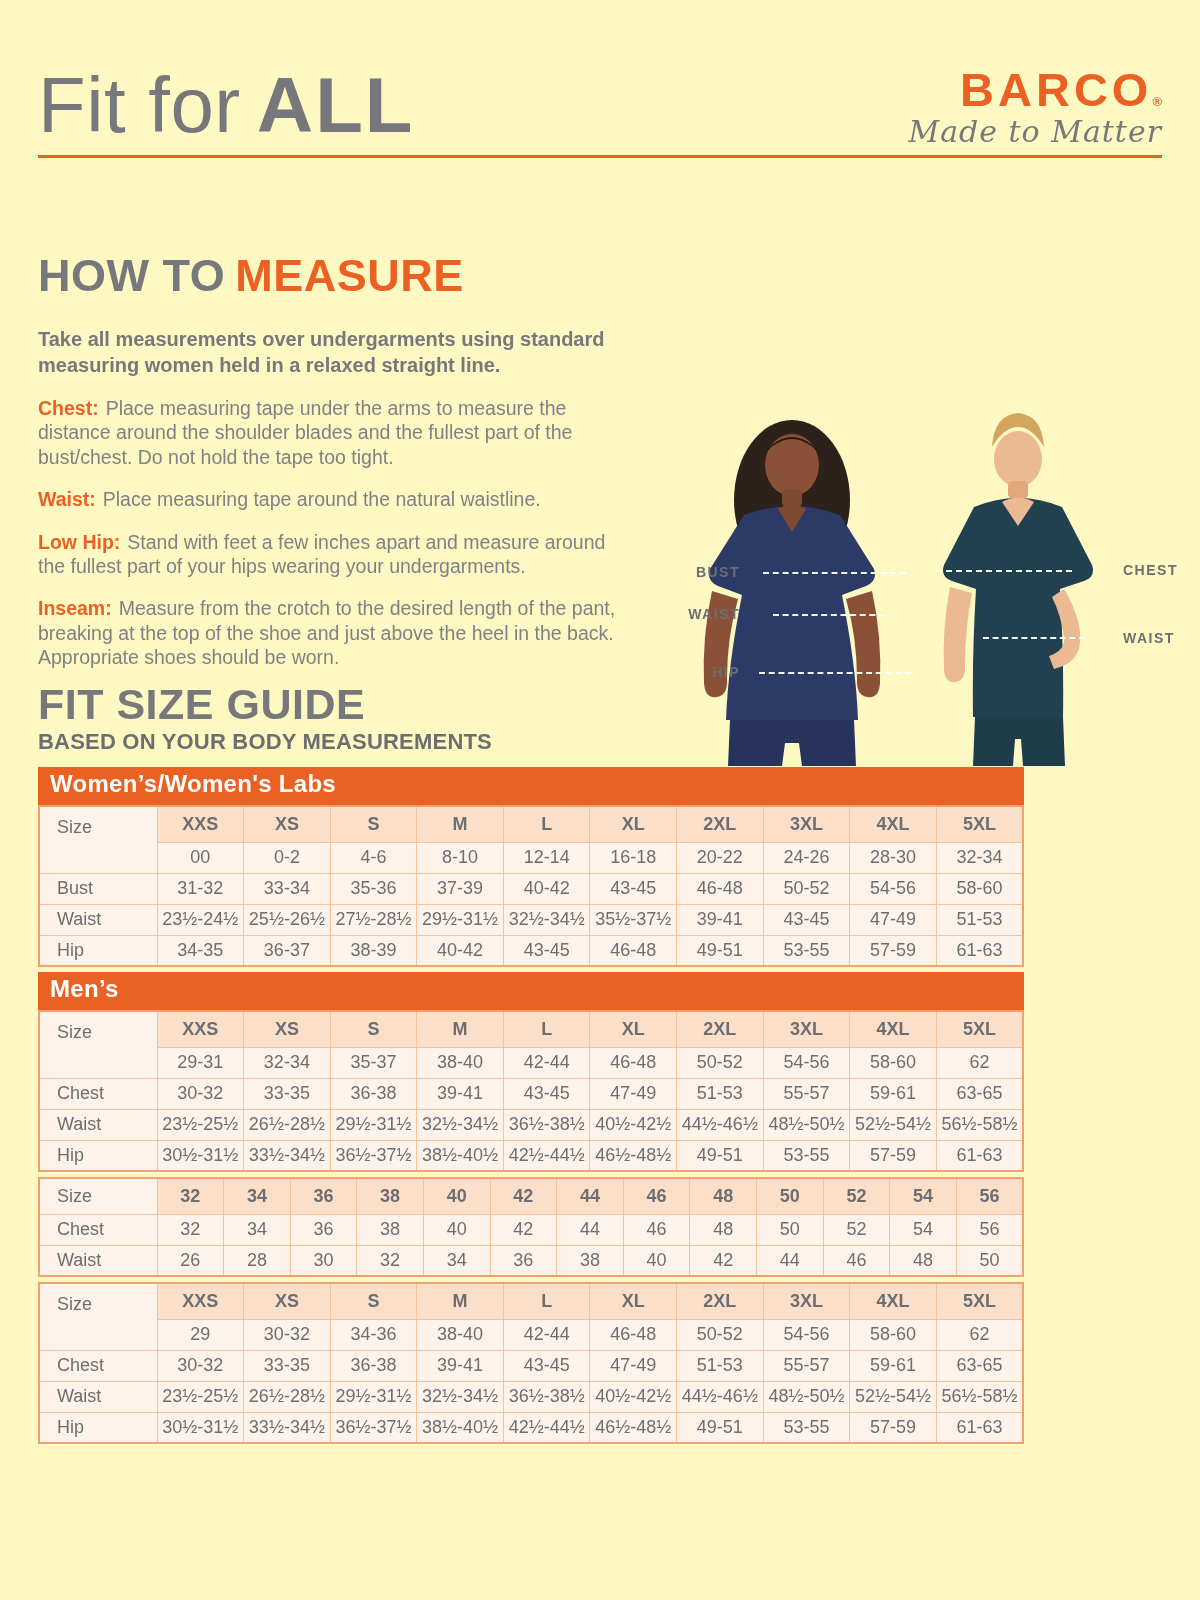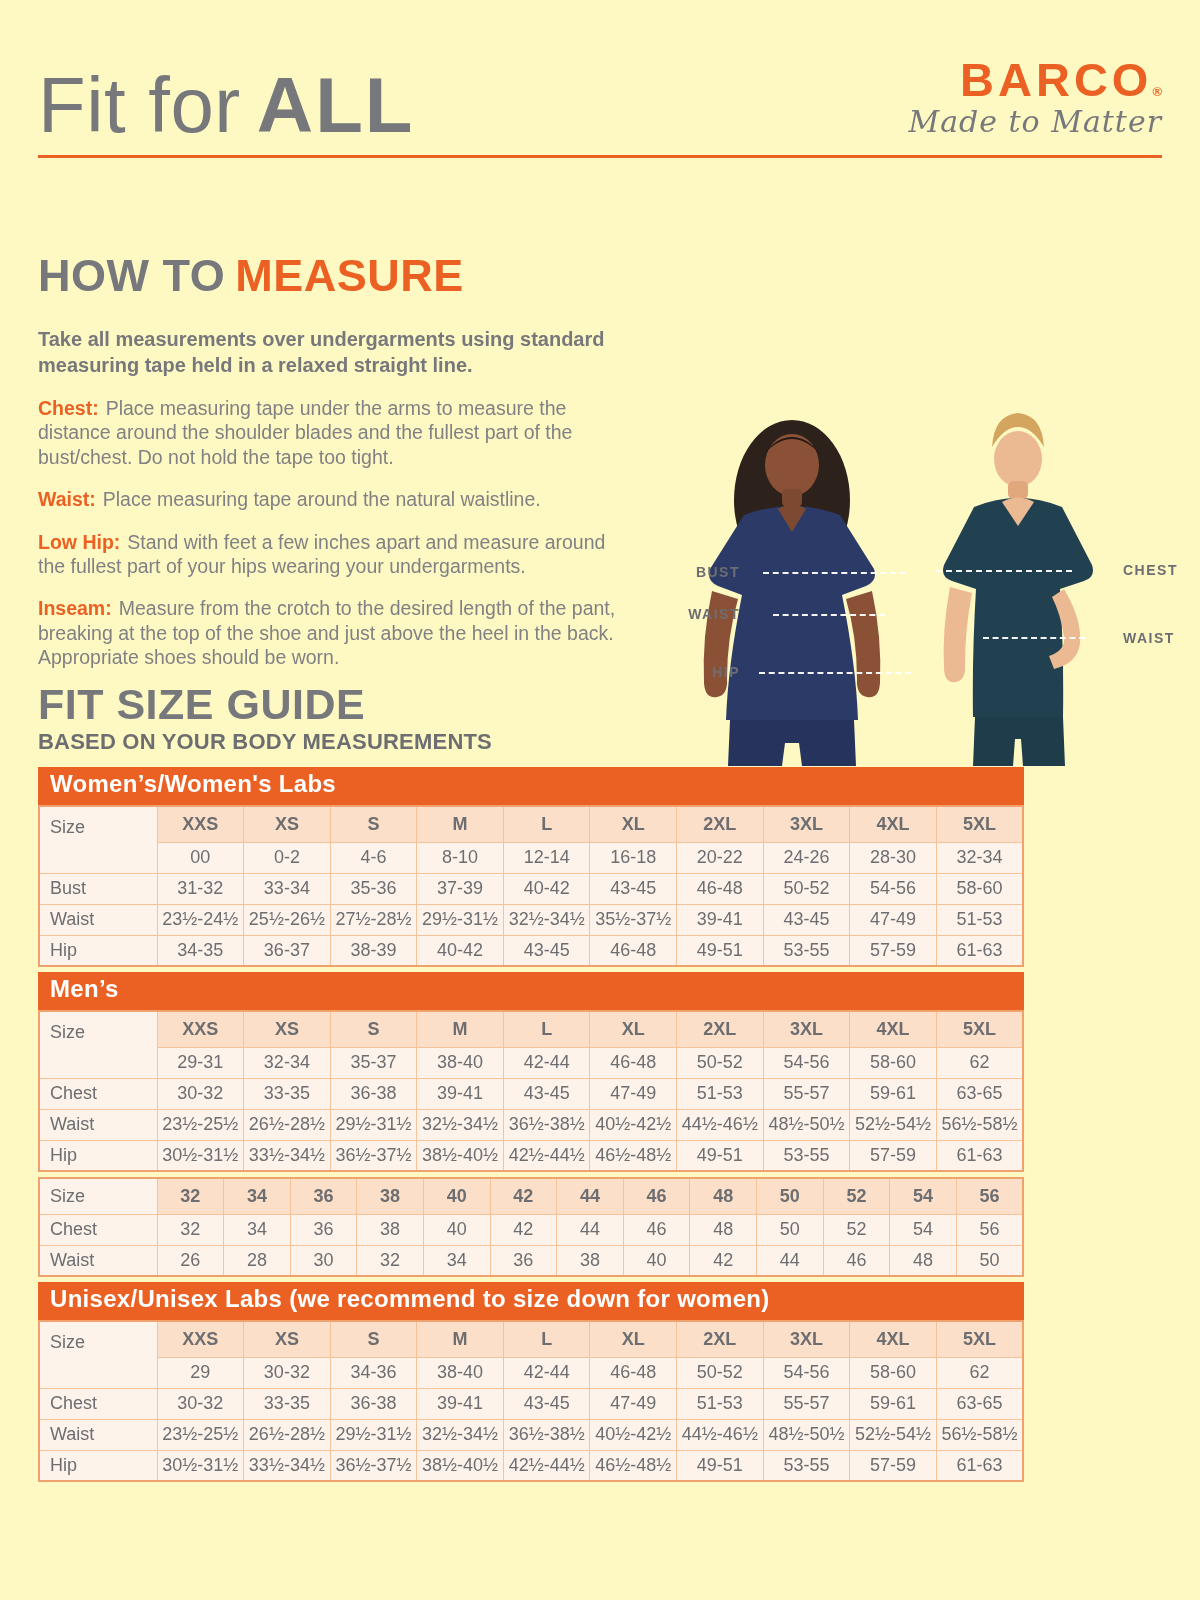--- a/index.html
+++ b/index.html
@@ -7,21 +7,21 @@
   .page {
     position:relative; width:1200px; height:1600px; background:#fef9c3;
     font-family:"Liberation Sans", sans-serif; overflow:hidden;
   }
 
   
   .header { position:absolute; left:38px; right:38px; top:56px; display:flex; justify-content:space-between; align-items:flex-start; }
   .page-title { font-size:78px; line-height:1.0; color:#77787b; letter-spacing:0.5px; margin-top:10px; }
   .t-reg { font-weight:normal; margin-right:16px; }
   .t-bold { font-weight:bold; letter-spacing:2px; }
-  .logo { text-align:right; line-height:1; }
+  .logo { text-align:right; line-height:1; margin-top:10px; }
   .logo-word { color:#eb6123; font-weight:bold; font-size:47px; letter-spacing:4px; }
   .logo-reg { color:#eb6123; font-size:13px; font-weight:bold; vertical-align:baseline; }
   .logo-tagline { color:#77787b; font-style:italic; font-family:"DejaVu Serif", serif; font-size:30px; margin-top:4px; letter-spacing:1px; }
   .rule { position:absolute; left:38px; right:38px; top:155px; border-top:3px solid #eb6123; }
 
   
   .measure { position:absolute; left:38px; top:250px; width:595px; color:#808184; }
   .measure h2 { margin:0; font-size:45px; font-weight:bold; color:#77787b; letter-spacing:0.5px; }
   .h2-orange { color:#eb6123; margin-left:10px; }
   .measure-intro { font-weight:bold; color:#77787b; font-size:20px; line-height:1.3; margin-top:24px; width:575px; }
@@ -38,21 +38,21 @@
   
   .sizeguide { position:absolute; left:38px; top:680px; width:986px; z-index:2; }
   .sizeguide h3 { margin:0; font-size:43px; font-weight:bold; color:#77787b; letter-spacing:0.5px; }
   .sub { font-size:22px; font-weight:bold; color:#6d6e71; letter-spacing:0.2px; }
   .tables { margin-top:12px; }
   .tsec { margin-bottom:5px; }
   .section-bar { background:#eb6123; color:#ffffff; font-weight:bold; font-size:24px; line-height:26px; padding:4px 0 8px 12px; letter-spacing:0.3px; }
   table { width:100%; border-collapse:collapse; table-layout:fixed; border:2px solid #efa26e; }
   td { border:1.5px solid #f6c29a; height:31px; text-align:center; font-size:18px; color:#6d6e71; background:#fdf3eb; padding:0; overflow:hidden; }
   td.hd { background:#fbdfc8; font-weight:bold; height:36px; }
-  td.lbl { text-align:left; padding-left:10px; }
+  td.lbl { text-align:left; padding-left:17px; }
   td.sizehead { vertical-align:top; padding-top:10px; }
 </style>
 </head>
 <body>
 
 <div class="page">
 
   <div class="header">
     <div class="page-title">
       <span class="t-reg">Fit for</span><span class="t-bold">ALL</span>
@@ -61,21 +61,21 @@
       <div>
         <span class="logo-word">BARCO</span><span class="logo-reg">®</span>
       </div>
       <div class="logo-tagline">Made to Matter</div>
     </div>
   </div>
   <div class="rule"></div>
 
   <div class="measure">
     <h2><span>HOW TO</span><span class="h2-orange">MEASURE</span></h2>
-    <div class="measure-intro">Take all measurements over undergarments using standard measuring tape held in a relaxed straight line.</div>
+    <div class="measure-intro">Take all measurements over undergarments using standard measuring women held in a relaxed straight line.</div>
     <div>
         <p class="m-item"><span class="m-lead">Chest:</span>Place measuring tape under the arms to measure the distance around the shoulder blades and the fullest part of the bust/chest. Do not hold the tape too tight.</p>
         <p class="m-item"><span class="m-lead">Waist:</span>Place measuring tape around the natural waistline.</p>
         <p class="m-item"><span class="m-lead">Low Hip:</span>Stand with feet a few inches apart and measure around the fullest part of your hips wearing your undergarments.</p>
         <p class="m-item"><span class="m-lead">Inseam:</span>Measure from the crotch to the desired length of the pant, breaking at the top of the shoe and just above the heel in the back. Appropriate shoes should be worn.</p>
       </div>
   </div>
 
   <div class="figure">
     <svg width="550" height="381" viewBox="0 0 550 381">
@@ -351,21 +351,20 @@
                 <td class="val">42</td>
                 <td class="val">44</td>
                 <td class="val">46</td>
                 <td class="val">48</td>
                 <td class="val">50</td>
               </tr>
             </tbody>
           </table>
         </div>
         <div class="tsec">
-          <div class="section-bar">Unisex/Unisex Labs (we recommend to size down for women)</div>
           <table>
             <colgroup>
               <col style="width: 118px;">
               <col>
               <col>
               <col>
               <col>
               <col>
               <col>
               <col>

